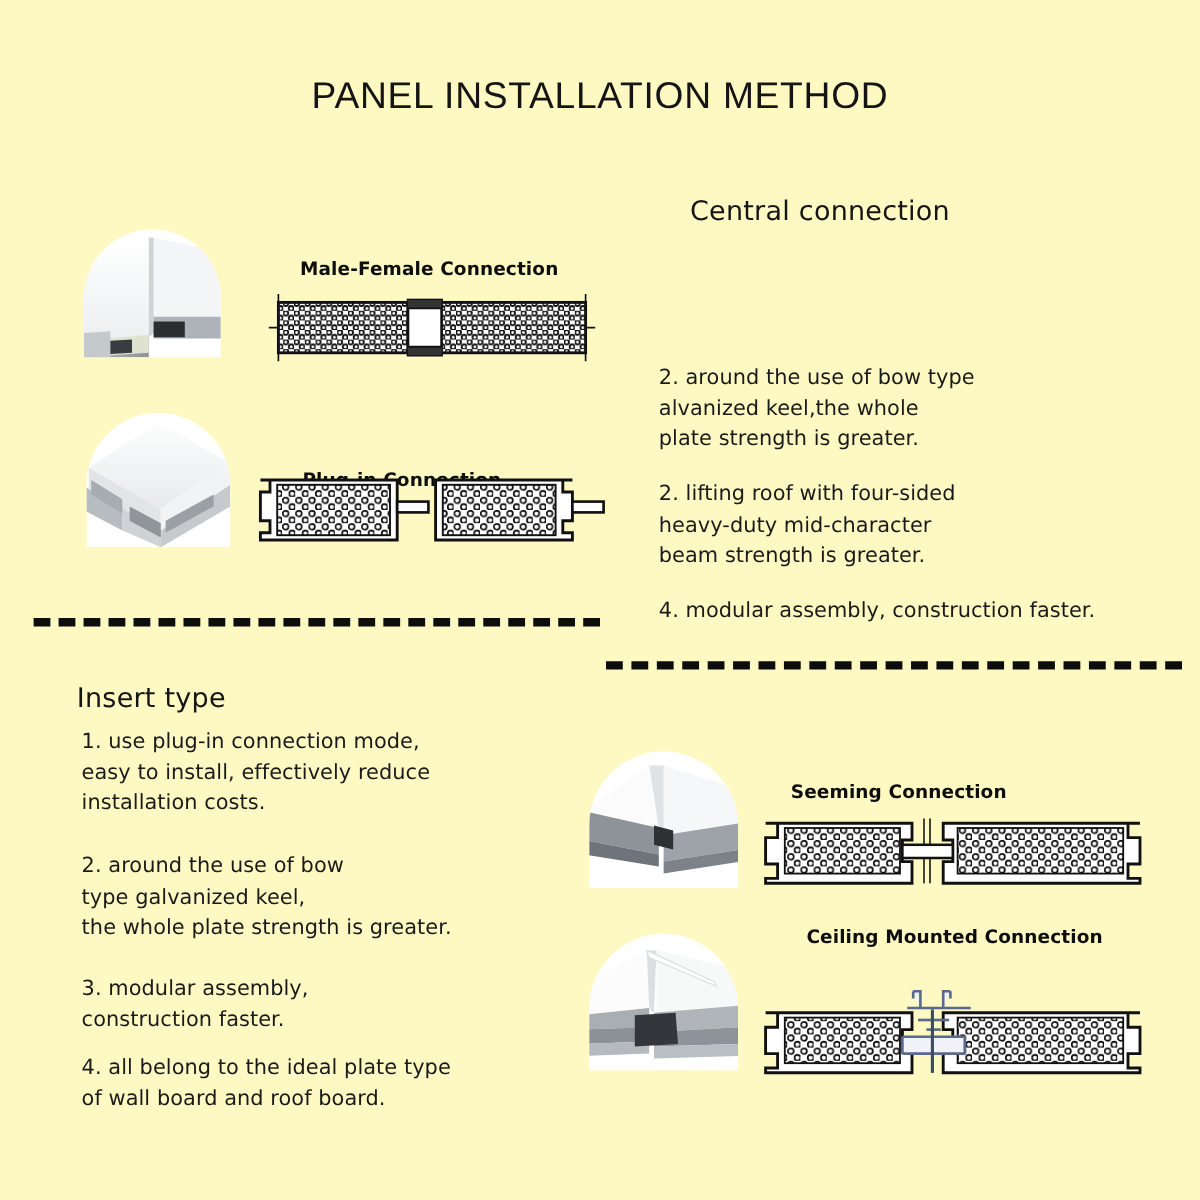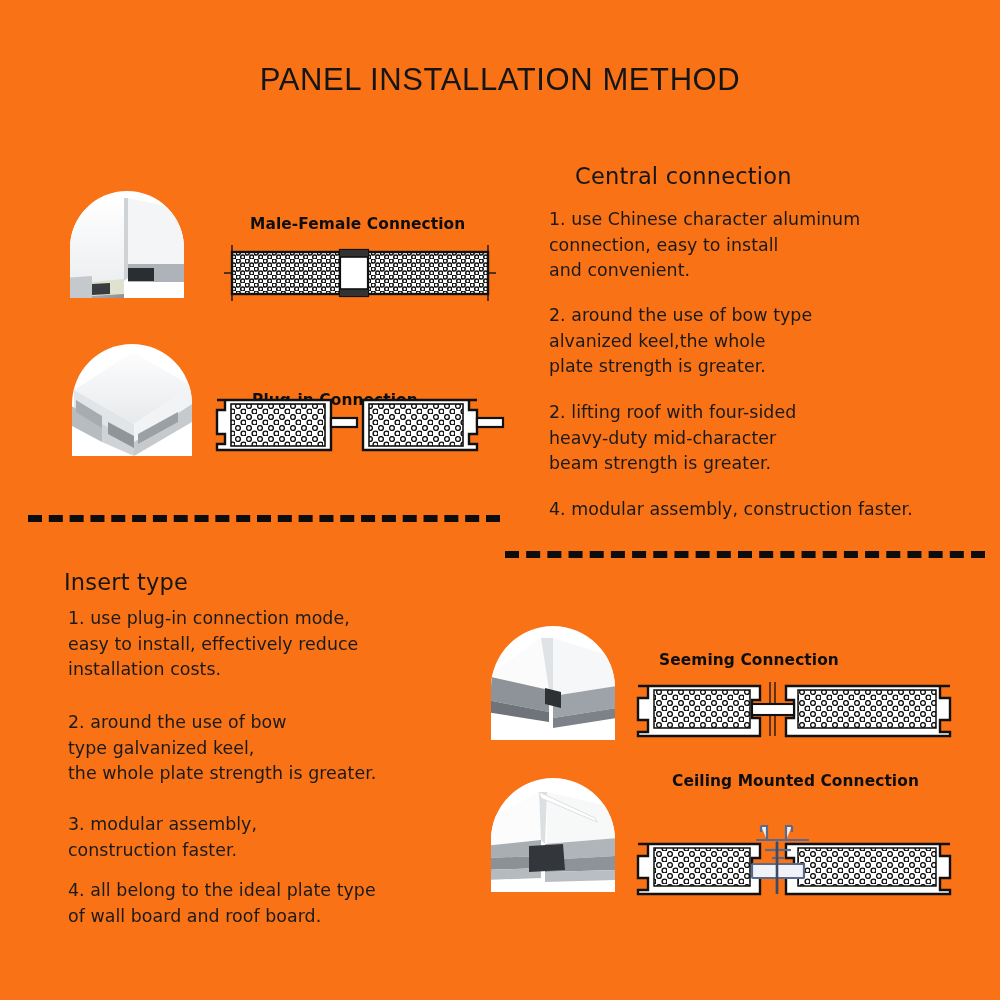--- a/index.html
+++ b/index.html
@@ -3,21 +3,21 @@
 <meta charset="utf-8">
 <style>
   * { box-sizing: border-box; margin: 0; padding: 0; }
   html, body {
     width: 1000px; height: 1000px;
     background: #ffffff;
     font-family: "DejaVu Sans", "Liberation Sans", sans-serif;
     color: #111111;
     overflow: hidden;
   }
-  #page { position: relative; width: 1000px; height: 1000px; background:#f97316; }
+  #page { position: relative; width: 1000px; height: 1000px; background:#fef9c3; }
 
   
   .title {
     position: absolute; top: 62px; left: 0; width: 1000px;
     text-align: center;
     font-size: 31px; font-weight: 500; letter-spacing: 0.6px;
     font-family: "Liberation Sans", "DejaVu Sans", sans-serif;
     color: #151515;
     white-space: nowrap;
   }
@@ -212,23 +212,20 @@
 
       <path d="M150,8 L150,58 L264,58 L264,52 L256,52 L256,42 L264,42
                L264,18 L256,18 L256,8 L264,8 L264,8 Z" fill="#ffffff" stroke="#111" stroke-width="2.4"></path>
       <rect x="156" y="12" width="94" height="42" fill="url(#dots)" stroke="#111" stroke-width="1.6"></rect>
 
       <rect x="264" y="26" width="26" height="9" fill="#ffffff" stroke="#111" stroke-width="2.2"></rect>
     </svg>
   </div>
 
   <div class="sec-head central">Central connection</div>
-  <div class="para col-right p-c1">1. use Chinese character aluminum
-connection, easy to install
-and convenient.</div>
   <div class="para col-right p-c2">2. around the use of bow type
 alvanized keel,the whole
 plate strength is greater.</div>
   <div class="para col-right p-c3">2. lifting roof with four-sided
 heavy-duty mid-character
 beam strength is greater.</div>
   <div class="para col-right p-c4">4. modular assembly, construction faster.</div>
 
   <div class="sec-head insert">Insert type</div>
   <div class="para col-left p-i1">1. use plug-in connection mode,

